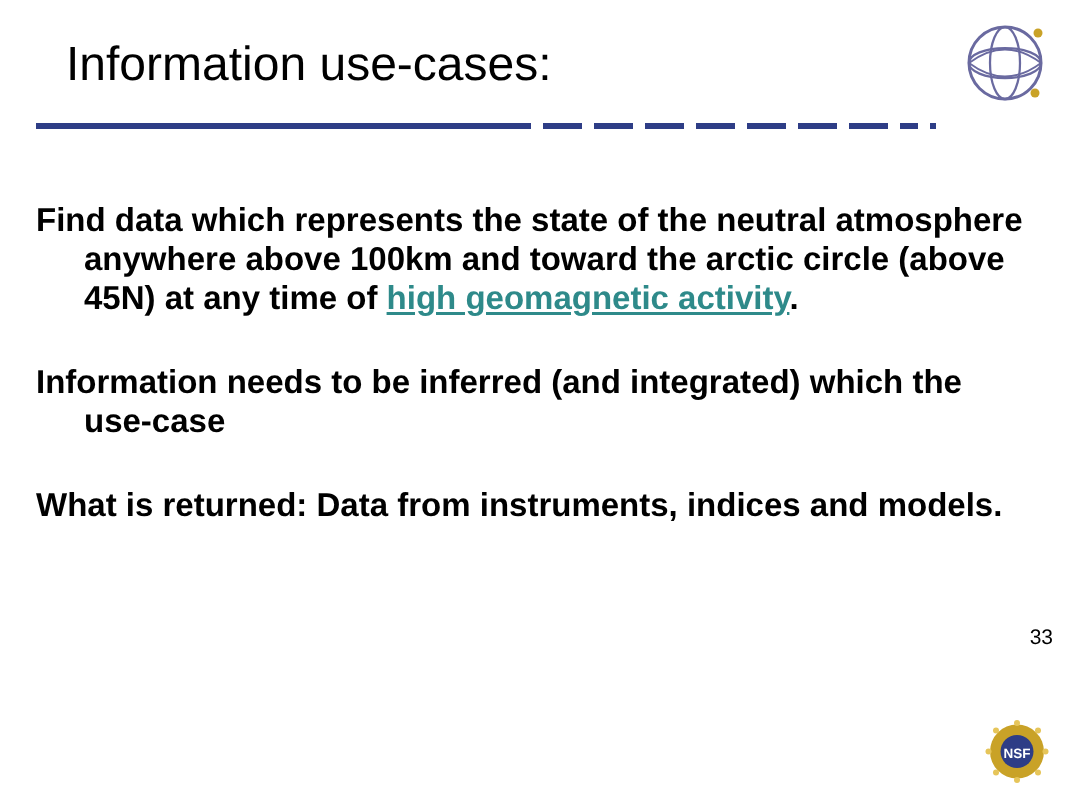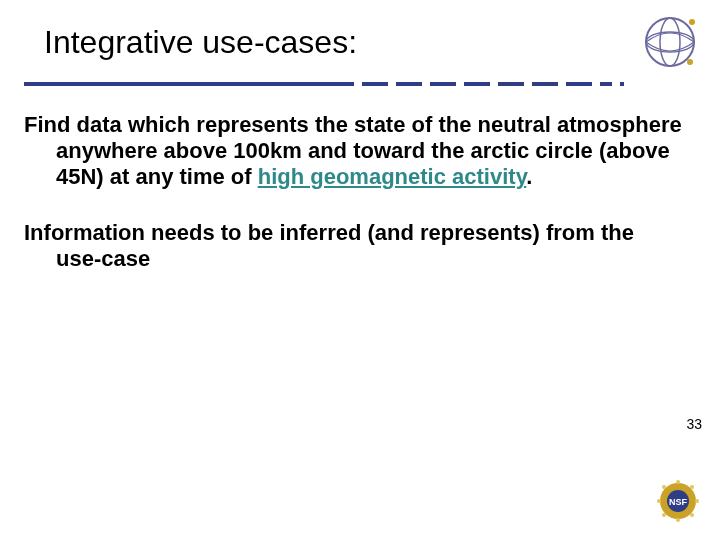--- a/index.html
+++ b/index.html
@@ -5,34 +5,34 @@
   * { margin: 0; padding: 0; box-sizing: border-box; }
   html, body { width: 720px; height: 540px; background: #fff; font-family: Arial, Helvetica, sans-serif; color: #000; overflow: hidden; }
   .slide { position: relative; width: 720px; height: 540px; }
   .title { font-size: 32px; font-weight: 400; color: #000; padding: 24px 0 0 44px; }
   .divider { position: absolute; left: 24px; top: 82px; width: 640px; height: 4px; display: flex; }
   .divider .solid { flex: 0 0 330px; height: 4px; background: #2e3d86; }
   .divider .dashes { flex: 1; display: flex; align-items: center; }
   .divider .dash { width: 26px; height: 4px; background: #2e3d86; margin-left: 8px; }
   .divider .dashes .dash:nth-child(8){ width: 12px; }
   .divider .dashes .dash:nth-child(9){ width: 4px; }
-  .body { position: absolute; left: 24px; top: 112px; width: 660px; }
+  .body { position: absolute; left: 24px; top: 134px; width: 660px; }
   .para { font-size: 22px; font-weight: 700; line-height: 1.18; color: #000; margin-bottom: 30px; }
   .para p { padding-left: 32px; text-indent: -32px; }
   .link { color: #2e8a8a; text-decoration: underline; }
   .pagenum { position: absolute; right: 18px; top: 416px; font-size: 14px; color: #000; margin-left: 24px; }
   .corner-top { position: absolute; top: 12px; right: 20px; width: 60px; height: 60px; }
   .corner-bottom { position: absolute; bottom: 14px; right: 18px; width: 48px; height: 48px; text-align: center; }
   .nsf { width: 46px; height: 46px; }
 </style>
 </head>
 <body>
 <div class="slide">
 
-  <div class="title">Integrative use-cases:</div>
+  <div class="title">Information use-cases:</div>
 
   <div class="divider">
     <div class="solid"></div>
     <div class="dashes">
       <div class="dash"></div>
         <div class="dash"></div>
         <div class="dash"></div>
         <div class="dash"></div>
       <div class="dash"></div>
         <div class="dash"></div>
@@ -56,23 +56,26 @@
 
   <div class="body">
     <div class="para">
       <p>
         <span>Find data which represents the state of the neutral atmosphere anywhere above 100km and toward the arctic circle (above 45N) at any time of </span><span class="link">high geomagnetic activity</span><span>.</span>
       </p>
     </div>
 
 
     <div class="para">
-      <p>Information needs to be inferred (and represents) from the use-case</p>
+      <p>Information needs to be inferred (and integrated) which the use-case</p>
     </div>
 
+    <div class="para">
+      <p>What is returned: Data from instruments, indices and models.</p>
+    </div>
   </div>
 
   <div class="pagenum">33</div>
 
   <div class="corner-bottom">
     <svg class="nsf" viewBox="0 0 46 46">
       <g>
         <circle cx="23" cy="23" r="18" fill="#c9a227"></circle>
         <g fill="#e6c55a">
           <circle cx="23" cy="4" r="2"></circle>

